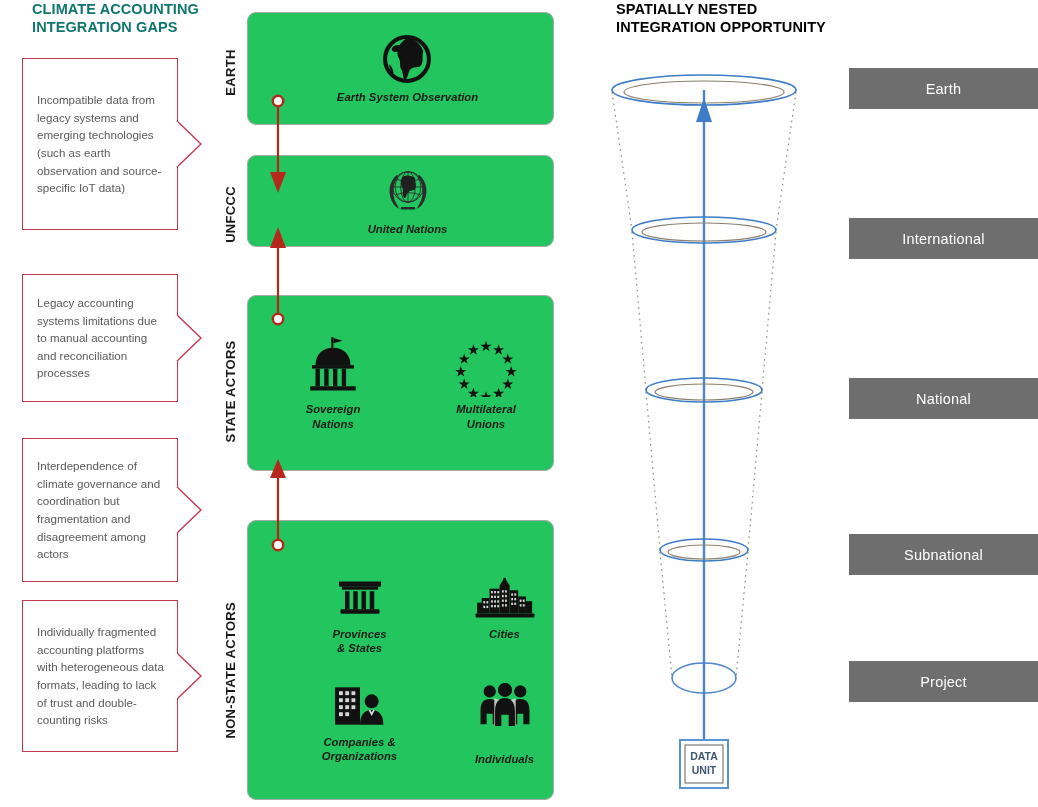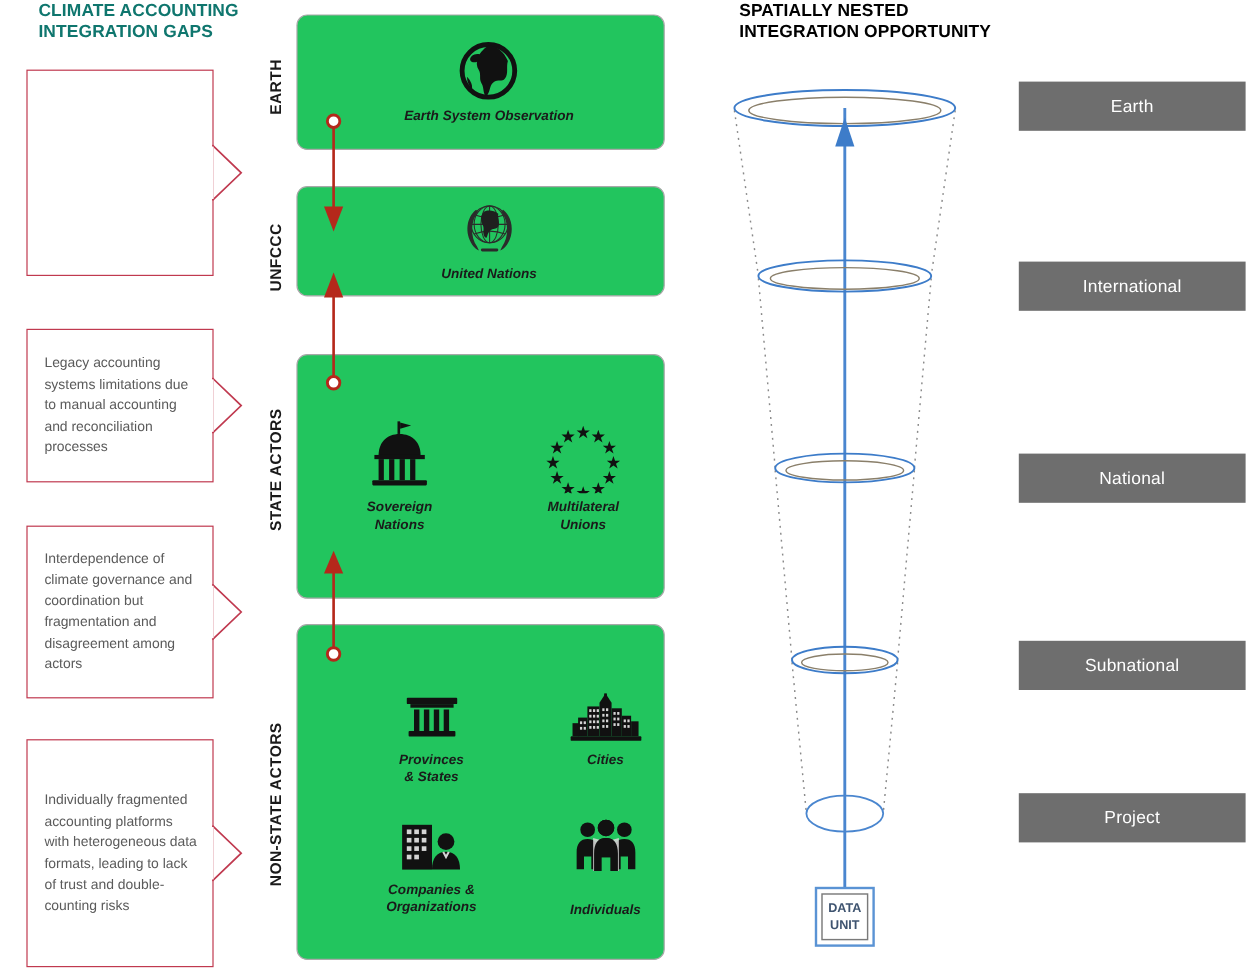--- a/index.html
+++ b/index.html
@@ -137,20 +137,21 @@
 </style>
 </head>
 <body>
 
 <div class="left-title">
   <div>CLIMATE ACCOUNTING</div>
   <div>INTEGRATION GAPS</div>
 </div>
 
 <div class="callout" style="top:58px; height:172px;">
+  <div class="callout-text">Incompatible data from legacy systems and emerging technologies (such as earth observation and source-specific IoT data)</div>
   <div class="tip">
     <svg width="26" height="46" viewBox="0 0 26 46">
       <path d="M0 0 L24 23 L0 46" fill="none" stroke="#c0394f" stroke-width="1.4"></path>
       <rect x="-3" y="1.2" width="4" height="43.6" fill="#ffffff"></rect>
     </svg>
   </div>
 </div>
 
 <div class="callout" style="top:274px; height:128px;">
   <div class="callout-text">Legacy accounting systems limitations due to manual accounting and reconciliation processes</div>
@@ -165,21 +166,21 @@
 <div class="callout" style="top:438px; height:144px;">
   <div class="callout-text">Interdependence of climate governance and coordination but fragmentation and disagreement among actors</div>
   <div class="tip">
     <svg width="26" height="46" viewBox="0 0 26 46">
       <path d="M0 0 L24 23 L0 46" fill="none" stroke="#c0394f" stroke-width="1.4"></path>
       <rect x="-3" y="1.2" width="4" height="43.6" fill="#ffffff"></rect>
     </svg>
   </div>
 </div>
 
-<div class="callout" style="top:616px; height:190px;">
+<div class="callout" style="top:600px; height:152px;">
   <div class="callout-text">Individually fragmented accounting platforms with heterogeneous data formats, leading to lack of trust and double-counting risks</div>
   <div class="tip">
     <svg width="26" height="46" viewBox="0 0 26 46">
       <path d="M0 0 L24 23 L0 46" fill="none" stroke="#c0394f" stroke-width="1.4"></path>
       <rect x="-3" y="1.2" width="4" height="43.6" fill="#ffffff"></rect>
     </svg>
   </div>
 </div>
 
 <div class="vlabel" style="left:180px; top:65px; width:100px;">EARTH</div>
@@ -222,21 +223,21 @@
                  C16 40 16 24 24 14 Z" fill="#2b2b2b"></path>
         <path d="M50 12 C60 20 62 36 54 48 C52 51 49 53 47 54 L49 50
                  C56 40 56 24 48 14 Z" fill="#2b2b2b"></path>
         <rect x="27" y="52" width="18" height="3" rx="1.5" fill="#2b2b2b"></rect>
       </svg>
       <div class="icon-label">United Nations</div>
     </div>
   </div>
 </div>
 
-<div class="panel" style="top:295px; height:204px;">
+<div class="panel" style="top:295px; height:176px;">
   <div class="panel-inner">
     <div class="row2" style="gap:58px; padding-left:18px;">
       <div class="icon-cell" style="width:95px;">
         <svg width="56" height="62" viewBox="0 0 64 70">
           <rect x="30" y="2" width="2.5" height="12" fill="#111"></rect>
           <path d="M32.5 3 L43 6 L32.5 9 Z" fill="#111"></path>
           <path d="M12 34 C12 22 20 14 32 14 C44 14 52 22 52 34 Z" fill="#111"></path>
           <rect x="8" y="34" width="48" height="4" fill="#111"></rect>
           <rect x="12" y="38" width="5" height="20" fill="#111"></rect>
           <rect x="22" y="38" width="5" height="20" fill="#111"></rect>

